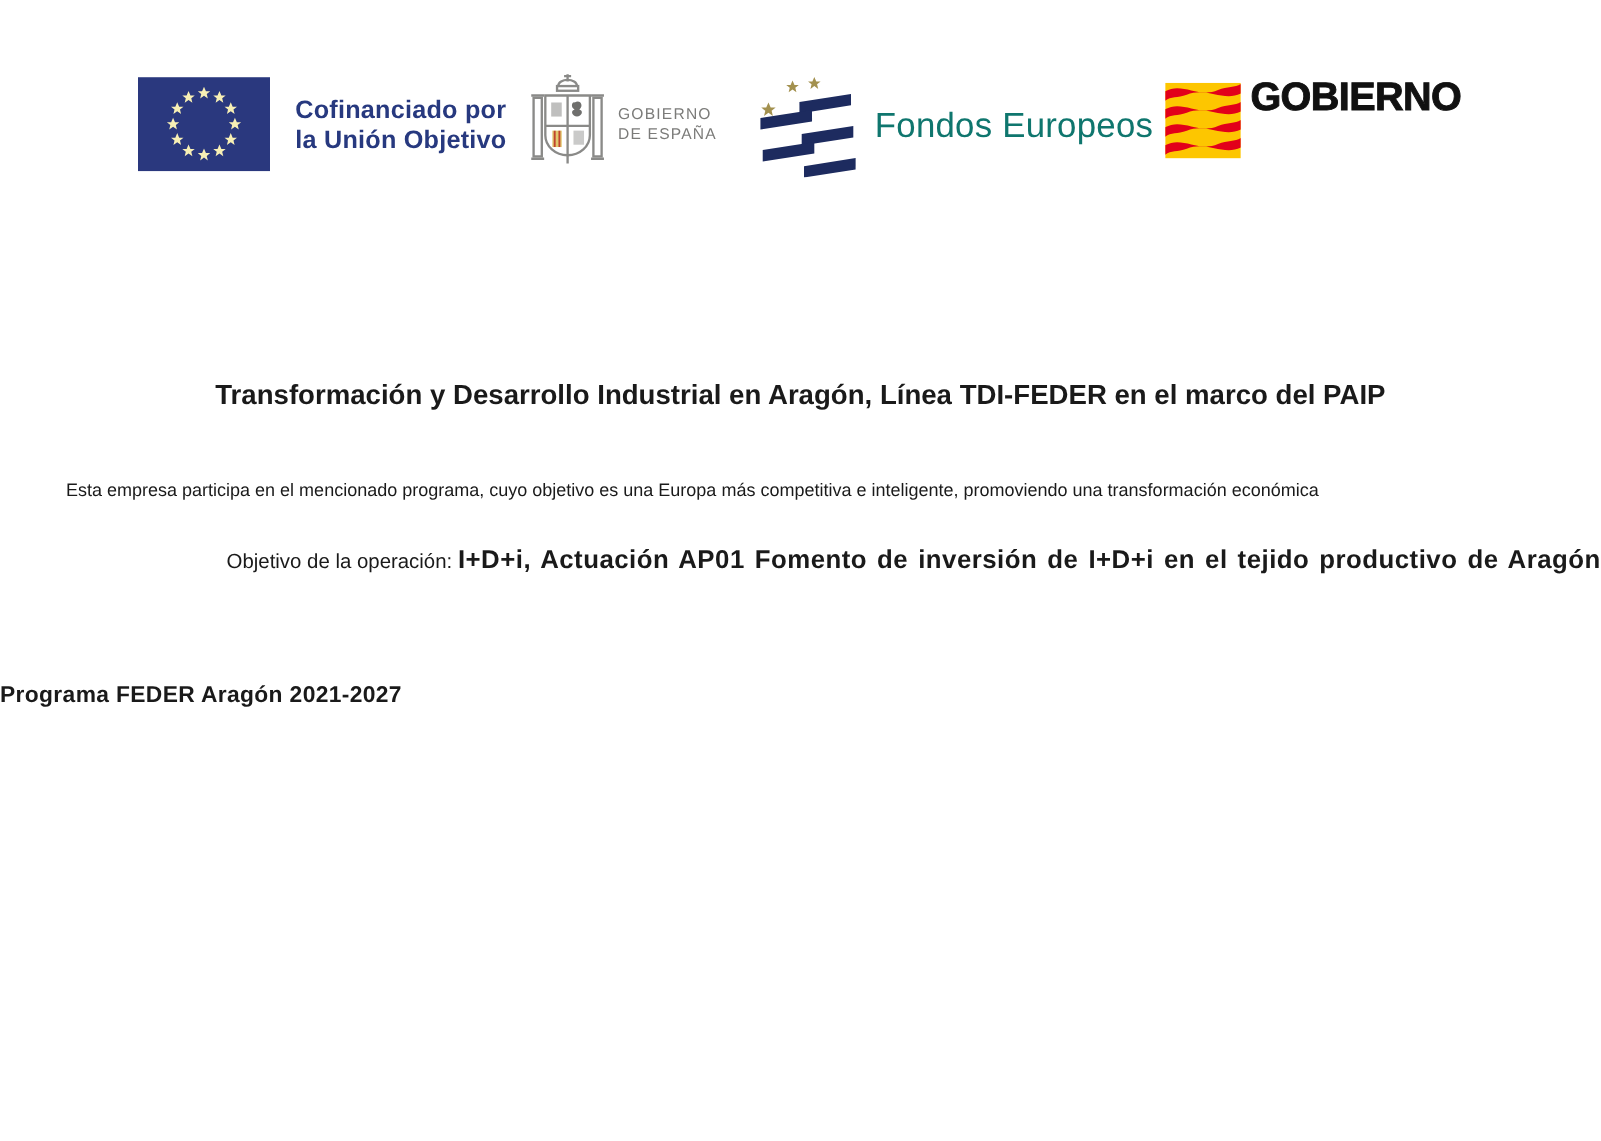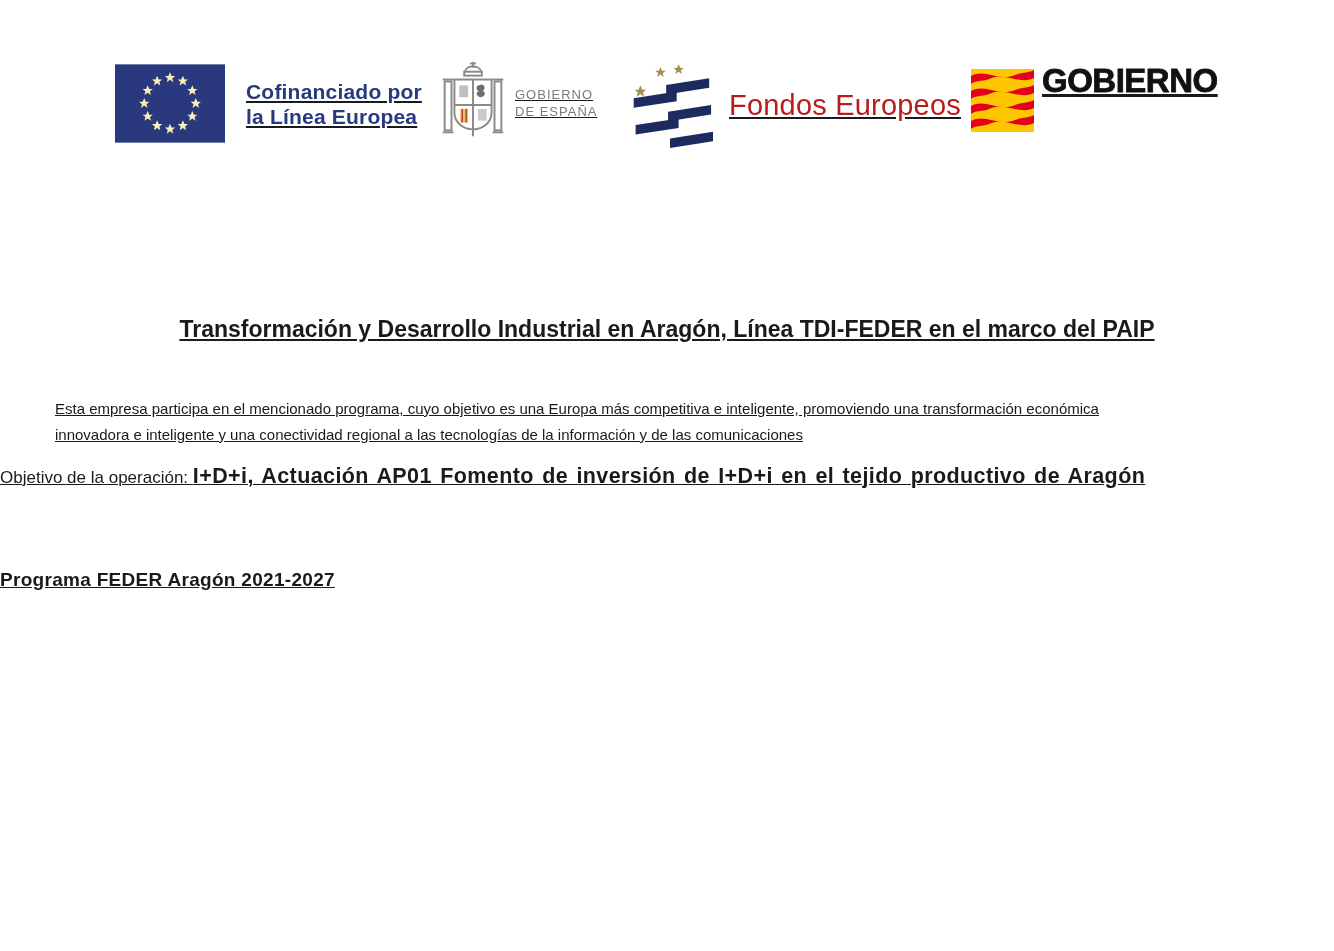--- a/index.html
+++ b/index.html
@@ -4,21 +4,21 @@
 <style>
   html,body{margin:0;padding:0;}
   body{
     width:1334px;height:951px;
     background:#ffffff;
     font-family:"Liberation Sans", sans-serif;
     color:#1a1a1a;
     position:relative;
     overflow:hidden;
   }
-  .abs{position:absolute;text-decoration:underline;}
+  .abs{position:absolute;}
 
   
   .logo-block{display:flex;align-items:center;}
 
   .eu-logo{left:115px;top:64px;}
   .eu-flag{width:110px;height:79px;display:block;}
   .eu-text{
     margin-left:21px;
     font-weight:bold;
     font-size:21px;
@@ -35,21 +35,21 @@
     line-height:17px;
     color:#7b7b79;
     letter-spacing:1px;
   }
 
   .fondos-logo{left:623px;top:62px;}
   .fondos-icon{width:94px;height:86px;display:block;}
   .fondos-text{
     margin-left:12px;
     font-size:29px;
-    color:#b91c1c;
+    color:#0f766e;
     letter-spacing:0.2px;
   }
 
   .aragon-logo{left:971px;top:69px;align-items:flex-start;}
   .aragon-flag{width:63px;height:63px;display:block;}
   .aragon-text{
     margin-left:8px;
     margin-top:-4px;
     font-size:33px;
     line-height:31px;
@@ -67,22 +67,22 @@
     font-size:23px;
     line-height:35px;
   }
   .description{
     left:55px;top:396px;width:1226px;
     font-size:15px;
     line-height:26px;
     text-align:left;
   }
   .objective{
-    left:0;top:460px;width:100%;
-    text-align:left;
+    left:0;top:450px;width:100%;
+    text-align:right;
     line-height:32px;
   }
   .objective .prefix{font-size:17px;}
   .objective .main{
     font-size:21.5px;
     font-weight:bold;
     letter-spacing:0.4px;
     word-spacing:2px;
   }
   .footer-line{
@@ -132,21 +132,21 @@
       <g transform="translate(33,26.5)">
           <path d="M0,-5.5 L1.62,-1.7 5.23,-1.7 2.3,0.65 3.23,4.45 0,2.1 -3.23,4.45 -2.3,0.65 -5.23,-1.7 -1.62,-1.7 Z"></path>
         </g>
       <g transform="translate(42.5,17)">
           <path d="M0,-5.5 L1.62,-1.7 5.23,-1.7 2.3,0.65 3.23,4.45 0,2.1 -3.23,4.45 -2.3,0.65 -5.23,-1.7 -1.62,-1.7 Z"></path>
         </g>
     </g>
   </svg>
   <div class="eu-text">
     <div>Cofinanciado por</div>
-    <div>la Línea Europea</div>
+    <div>la Unión Objetivo</div>
   </div>
 </div>
 
 <div class="abs logo-block spain-logo">
   <svg class="spain-arms" viewBox="0 0 64 88" xmlns="http://www.w3.org/2000/svg">
     <g stroke="#8a8a88" stroke-width="2" fill="none">
 
       <rect x="3" y="22" width="7" height="50"></rect>
       <rect x="54" y="22" width="7" height="50"></rect>
       <line x1="1" y1="20" x2="12" y2="20"></line>
@@ -215,21 +215,20 @@
     <div>GOBIERNO</div>
   </div>
 </div>
 
 <div class="abs title">
   <div>Transformación y Desarrollo Industrial en Aragón, Línea TDI-FEDER en el marco del PAIP</div>
 </div>
 
 <div class="abs description">
   <div>Esta empresa participa en el mencionado programa, cuyo objetivo es una Europa más competitiva e inteligente, promoviendo una transformación económica</div>
-  <div>innovadora e inteligente y una conectividad regional a las tecnologías de la información y de las comunicaciones</div>
 </div>
 
 <div class="abs objective">
   <span class="prefix">Objetivo de la operación: </span>
   <span class="main">I+D+i, Actuación AP01 Fomento de inversión de I+D+i en el tejido productivo de Aragón</span>
 </div>
 
 <div class="abs footer-line">Programa FEDER Aragón 2021-2027</div>
 
 </body></html>

